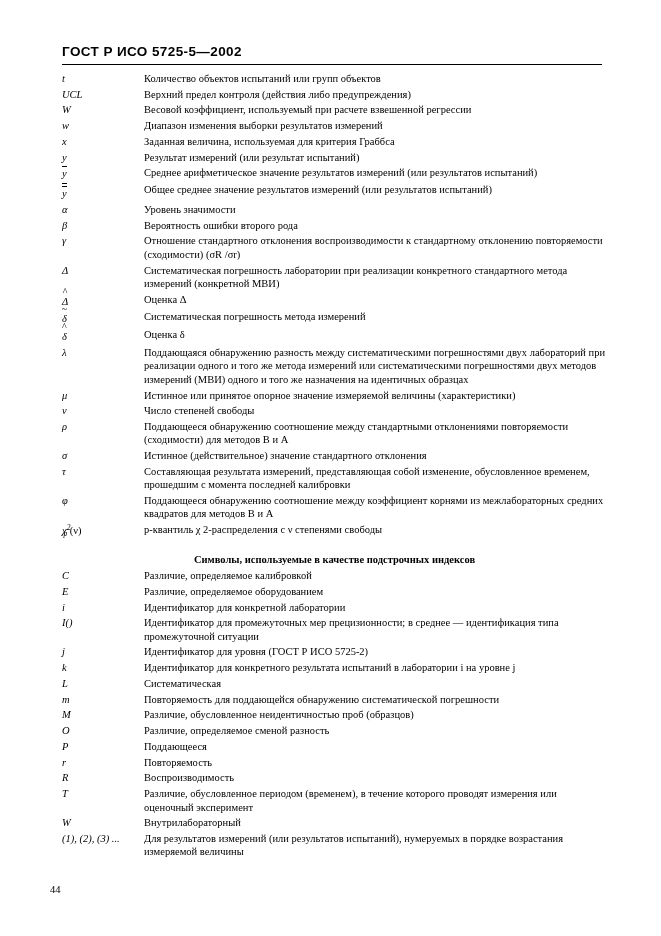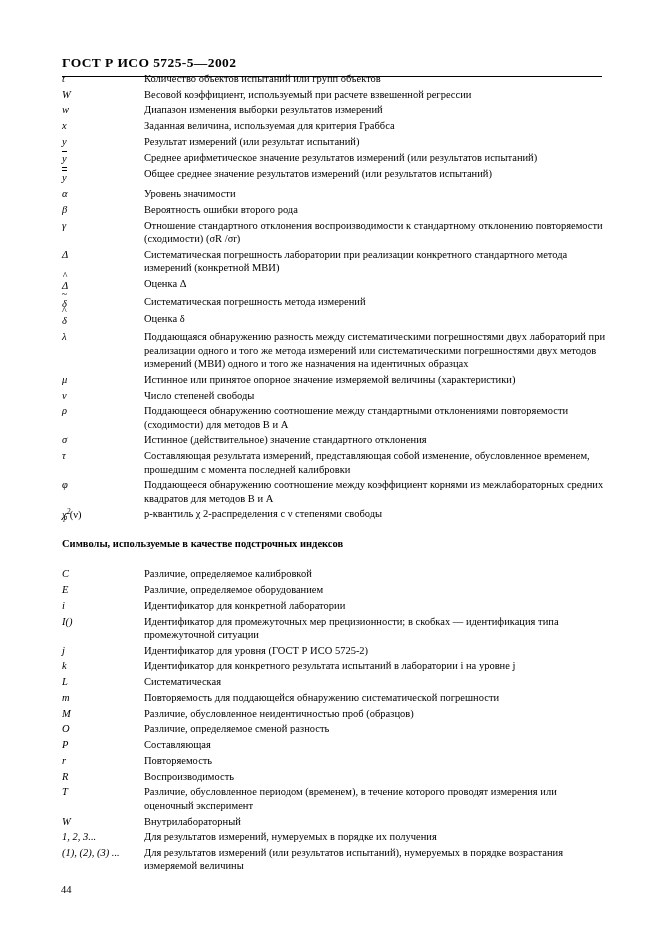--- a/index.html
+++ b/index.html
@@ -19,27 +19,26 @@
     width: 661px;
     height: 936px;
     box-sizing: border-box;
     padding: 0;
   }
   .header {
     position: absolute;
     top: 44px;
     left: 62px;
     width: 540px;
-    font-family: Liberation Serif, serif;
+    font-family: Liberation Sans, sans-serif;
     font-weight: bold;
     font-size: 13.5px;
     letter-spacing: 0.4px;
     border-bottom: 1.2px solid #000;
     padding-bottom: 5px;
-    margin-top: 11px;
   }
   .content {
     position: absolute;
     top: 72px;
     left: 62px;
     width: 545px;
   }
   table.sym {
     border-collapse: collapse;
     width: 100%;
@@ -54,24 +53,24 @@
     width: 82px;
     font-style: italic;
     white-space: nowrap;
     padding-right: 4px;
   }
   td.desccol {
     width: 463px;
   }
   .upright { font-style: normal; }
   .section-title {
-    text-align: left;
+    text-align: center;
     font-weight: bold;
     font-size: 10.5px;
-    margin: 13px 0 18px 0;
+    margin: 13px 0 4px 0;
   }
   .subscripts td.symcol { font-style: italic; }
   .overline {
     position: relative;
     display: inline-block;
     padding-top: 1px;
   }
   .overline::before {
     content: "";
     position: absolute;
@@ -121,21 +120,21 @@
     transform: translateX(-50%);
     top: -7px;
     font-size: 10px;
     font-style: normal;
   }
   sub { font-size: 7.5px; vertical-align: -2px; }
   sup { font-size: 7.5px; vertical-align: 4px; }
   .chi-wrap { white-space: nowrap; }
   .folio {
     position: absolute;
-    left: 61px;
+    left: 50px;
     top: 884px;
     font-size: 10.5px;
   }
   .nowrap { white-space: nowrap; }
 </style>
 </head>
 <body>
 
 <div class="page">
 
@@ -143,20 +142,24 @@
 
   <div class="content">
 
     <table class="sym">
       <tbody>
         <tr>
           <td class="symcol">t</td>
           <td class="desccol">Количество объектов испытаний или групп объектов</td>
         </tr>
         <tr>
+          <td class="symcol">UCL</td>
+          <td class="desccol">Верхний предел контроля (действия либо предупреждения)</td>
+        </tr>
+        <tr>
           <td class="symcol">W</td>
           <td class="desccol">Весовой коэффициент, используемый при расчете взвешенной регрессии</td>
         </tr>
         <tr>
           <td class="symcol">w</td>
           <td class="desccol">Диапазон изменения выборки результатов измерений</td>
         </tr>
         <tr>
           <td class="symcol">x</td>
           <td class="desccol">Заданная величина, используемая для критерия Граббса</td>
@@ -249,21 +252,21 @@
         <tr>
           <td class="symcol upright">E</td>
           <td class="desccol">Различие, определяемое оборудованием</td>
         </tr>
         <tr>
           <td class="symcol">i</td>
           <td class="desccol">Идентификатор для конкретной лаборатории</td>
         </tr>
         <tr>
           <td class="symcol">I()</td>
-          <td class="desccol">Идентификатор для промежуточных мер прецизионности; в скобках — идентификация типа промежуточной ситуации</td>
+          <td class="desccol">Идентификатор для промежуточных мер прецизионности; в среднее — идентификация типа промежуточной ситуации</td>
         </tr>
         <tr>
           <td class="symcol">j</td>
           <td class="desccol">Идентификатор для уровня (ГОСТ Р ИСО 5725-2)</td>
         </tr>
         <tr>
           <td class="symcol">k</td>
           <td class="desccol">Идентификатор для конкретного результата испытаний в лаборатории i на уровне j</td>
         </tr>
         <tr>
@@ -277,43 +280,39 @@
         <tr>
           <td class="symcol upright">M</td>
           <td class="desccol">Различие, обусловленное неидентичностью проб (образцов)</td>
         </tr>
         <tr>
           <td class="symcol upright">O</td>
           <td class="desccol">Различие, определяемое сменой разность</td>
         </tr>
         <tr>
           <td class="symcol">P</td>
-          <td class="desccol">Составляющая</td>
+          <td class="desccol">Поддающееся</td>
         </tr>
         <tr>
           <td class="symcol">r</td>
           <td class="desccol">Повторяемость</td>
         </tr>
         <tr>
           <td class="symcol">R</td>
           <td class="desccol">Воспроизводимость</td>
         </tr>
         <tr>
           <td class="symcol upright">T</td>
           <td class="desccol">Различие, обусловленное периодом (временем), в течение которого проводят измерения или оценочный эксперимент</td>
         </tr>
         <tr>
           <td class="symcol upright">W</td>
           <td class="desccol">Внутрилабораторный</td>
         </tr>
         <tr>
-          <td class="symcol upright">1, 2, 3...</td>
-          <td class="desccol">Для результатов измерений, нумеруемых в порядке их получения</td>
-        </tr>
-        <tr>
           <td class="symcol upright nowrap">(1), (2), (3) ...</td>
           <td class="desccol">Для результатов измерений (или результатов испытаний), нумеруемых в порядке возрастания измеряемой величины</td>
         </tr>
       </tbody>
     </table>
 
   </div>
 
   <div class="folio">44</div>
 

